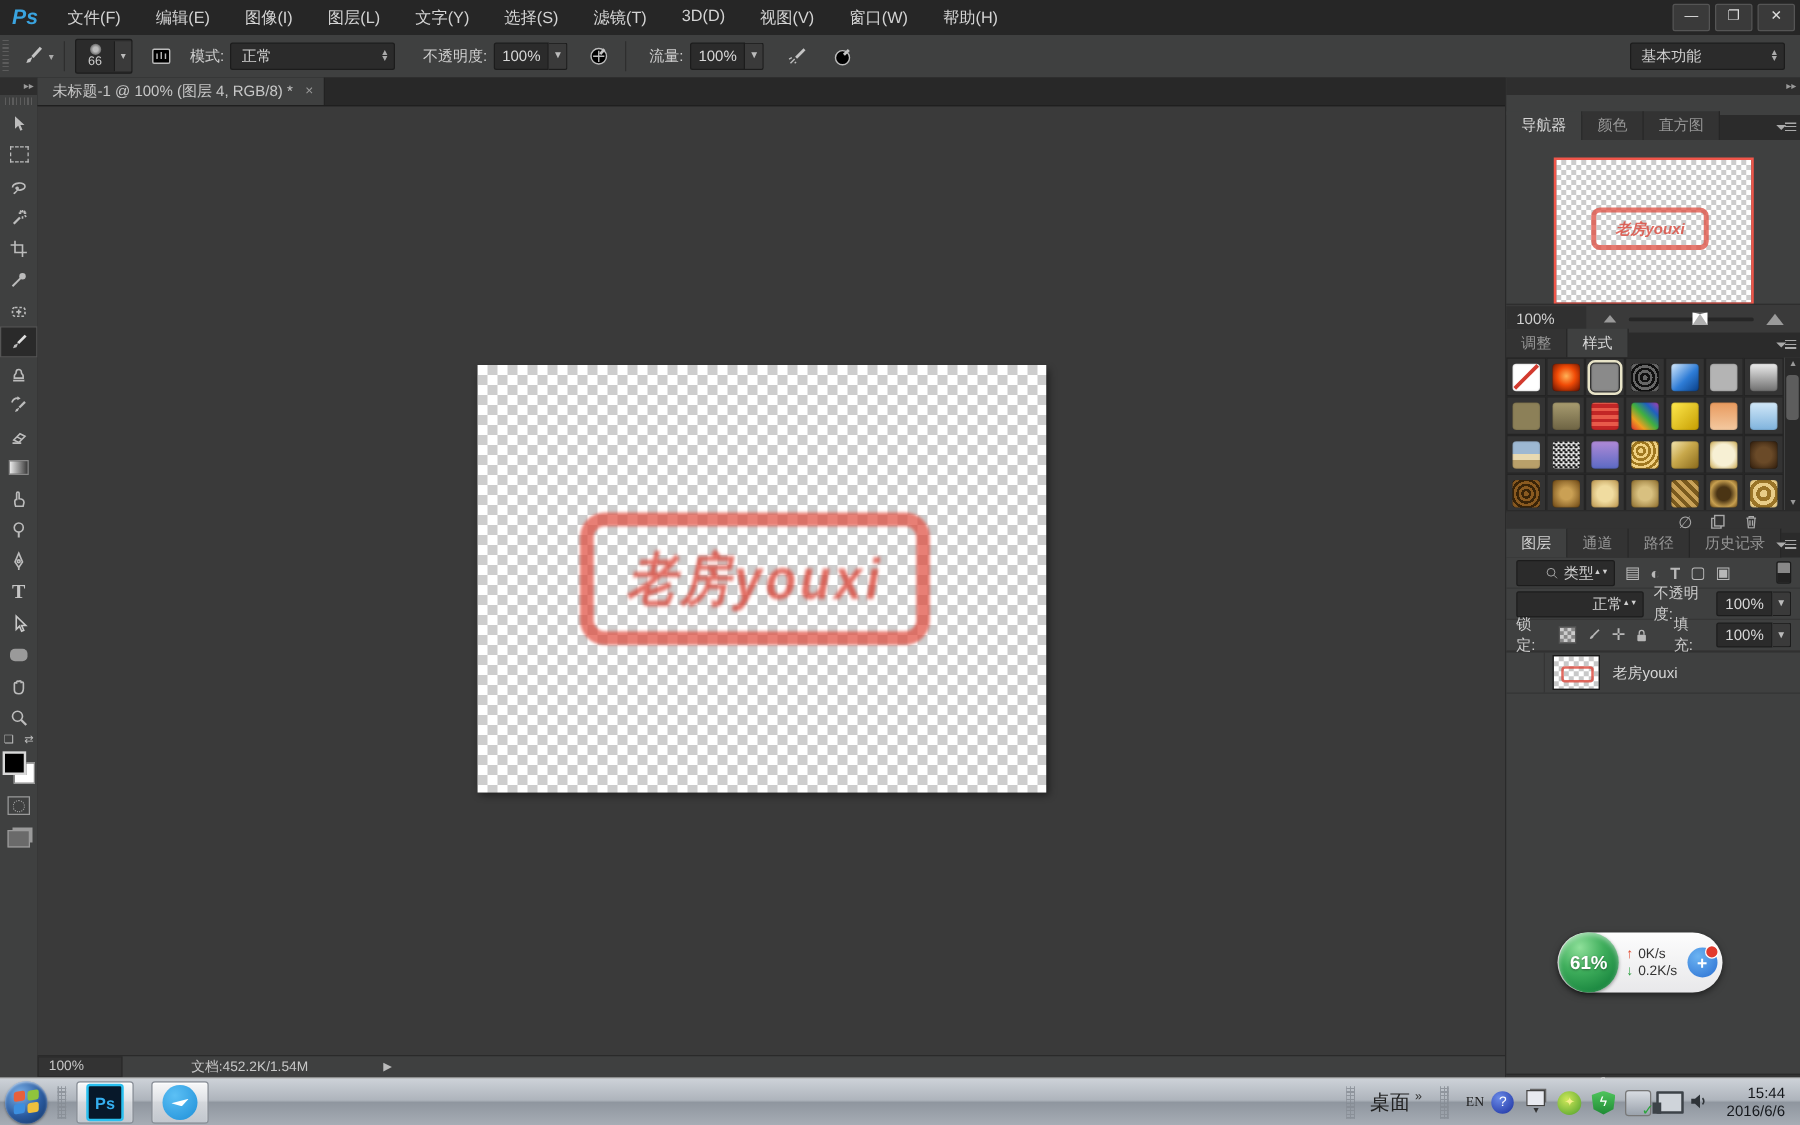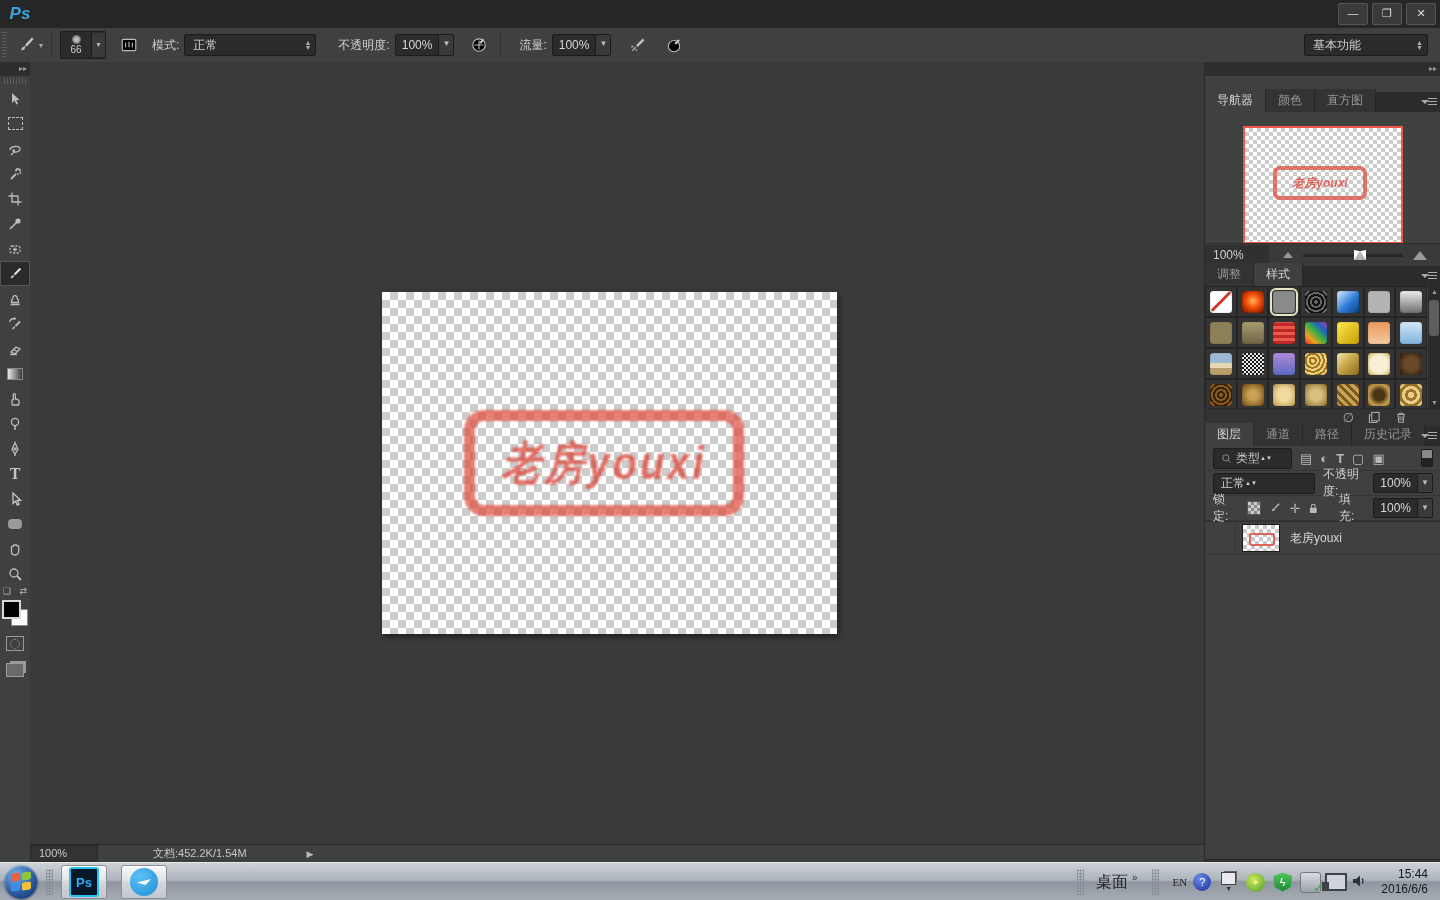--- a/index.html
+++ b/index.html
@@ -102,21 +102,21 @@
   .swatch.none .chip:after{content:"";position:absolute;left:-2px;top:9px;width:26px;height:3px;background:#d23a2e;transform:rotate(-45deg);}
   #styles-scroll{position:absolute;right:1px;top:20px;width:12px;bottom:18px;background:#2a2a2a;}
   #styles-scroll .up,#styles-scroll .dn{position:absolute;left:3px;font-size:7px;color:#999;}
   #styles-scroll .up{top:2px}#styles-scroll .dn{bottom:2px}
   #styles-scroll .sthumb{position:absolute;left:1px;top:14px;width:10px;height:36px;background:#5d5d5d;border-radius:3px;}
   .pfoot{position:absolute;left:0;bottom:0;width:100%;height:18px;background:#333;border-top:1px solid #2a2a2a;
          display:flex;align-items:center;justify-content:flex-end;gap:14px;padding-right:34px;box-sizing:border-box;color:#a8a8a8;}
   .pfoot svg{stroke:#a8a8a8;fill:none;stroke-width:1.2;}
   
   .lrow{height:24px;display:flex;align-items:center;padding:0 8px;gap:8px;border-bottom:1px solid #363636;}
-  .ldd{background:#2b2b2b;border:1px solid #1c1c1c;border-radius:2px;height:19px;display:flex;align-items:center;padding:0 4px 0 7px;color:#d0d0d0;}
+  .ldd{background:#2b2b2b;border:1px solid #1c1c1c;border-radius:2px;height:19px;display:flex;align-items:center;padding:0 4px 0 7px;color:#d0d0d0;justify-content:flex-end;}
   .micon{color:#b8b8b8;font-size:13px;}
   .lk-checker{width:12px;height:12px;background:conic-gradient(#888 25%,#ccc 0 50%,#888 0 75%,#ccc 0);background-size:6px 6px;border:1px solid #555;}
   .toggle{width:10px;height:16px;border:1px solid #1c1c1c;border-radius:2px;background:linear-gradient(180deg,#888 0 50%,#222 50%);margin-left:auto;}
   #layers-list{border-top:1px solid #2e2e2e;}
   .layer-row{height:32px;display:flex;align-items:center;border-bottom:1px solid #353535;position:relative;}
   .layer-row.sel{background:#4d5666;}
   .eye-cell{width:30px;height:100%;border-right:1px solid #353535;display:flex;align-items:center;justify-content:center;}
   .thumb{width:36px;height:26px;margin:0 10px 0 6px;border:1px solid #1a1a1a;background:#fff;position:relative;flex:none;}
   .thumb.checker{background:conic-gradient(#c8c8c8 25%,#fff 0 50%,#c8c8c8 0 75%,#fff 0);background-size:8px 8px;}
   .thumb .mini-stamp{position:absolute;left:6px;top:8px;width:22px;height:9px;border:2px solid rgba(220,70,58,.8);border-radius:3px;}
@@ -181,20 +181,33 @@
   #tvol svg{fill:#2e3338;}
   #clock{margin:0 12px 0 10px;text-align:right;font-size:12px;line-height:15px;color:#15181c;}
 </style>
 </head>
 <body>
 
 <div id="app">
 
   <div id="titlebar" class="abs">
     <div id="ps-logo">Ps</div>
+    <div id="menubar">
+        <span>文件(F)</span>
+        <span>编辑(E)</span>
+        <span>图像(I)</span>
+        <span>图层(L)</span>
+        <span>文字(Y)</span>
+        <span>选择(S)</span>
+        <span>滤镜(T)</span>
+        <span>3D(D)</span>
+        <span>视图(V)</span>
+        <span>窗口(W)</span>
+        <span>帮助(H)</span>
+      </div>
     <div id="win-controls">
       <div class="winbtn">—</div>
       <div class="winbtn">❐</div>
       <div class="winbtn">✕</div>
     </div>
   </div>
 
   <div id="optionsbar" class="abs">
     <div class="grip-v"></div>
     <div class="tool-ico">
@@ -380,20 +393,26 @@
       <div id="bg-swatch"></div>
       <div id="fg-swatch"></div>
     </div>
     <div class="qmask">
         <div class="c"></div>
       </div>
     <div class="scrmode"></div>
   </div>
 
   <div id="docarea" class="abs">
+    <div id="tabbar">
+      <div id="doctab">
+        <span>未标题-1 @ 100% (图层 4, RGB/8) *</span>
+        <span class="close">×</span>
+      </div>
+    </div>
     <div id="canvas">
       <div id="stamp">
         <span id="stamp-text">老房youxi</span>
       </div>
     </div>
     <div id="statusbar">
       <div id="status-zoom">100%</div>
       <div id="status-doc">文档:452.2K/1.54M</div>
       <div id="status-arrow">▶</div>
     </div>
@@ -619,20 +638,39 @@
             <rect x="4" y="1.5" width="8" height="9"></rect>
             <path d="M4 4 H1.5 V12.5 H9.5 V10.5"></path>
           </svg>
         <svg width="12" height="13" viewBox="0 0 14 15">
             <path d="M2.5 4 H11.5 M5 4 V2.5 H9 V4 M3.5 4 L4.3 13 H9.7 L10.5 4 M5.8 6 V11 M8.2 6 V11"></path>
           </svg>
       </div>
     </div>
   </div>
 
+  <div id="floatball" class="abs">
+    <div id="ball">
+        <span>61%</span>
+      </div>
+    <div id="speeds">
+      <div class="row">
+          <span class="arrow-up">↑</span>
+          <span>0K/s</span>
+        </div>
+      <div class="row">
+          <span class="arrow-dn">↓</span>
+          <span>0.2K/s</span>
+        </div>
+    </div>
+    <div id="fb-btn">
+        <span>+</span>
+        <div id="fb-dot"></div>
+      </div>
+  </div>
 
   <div id="taskbar" class="abs">
     <div id="start-orb">
       <div class="flag f1"></div>
         <div class="flag f2"></div>
         <div class="flag f3"></div>
         <div class="flag f4"></div>
     </div>
     <div class="tb-grip2"></div>
     <div class="task-btn">

